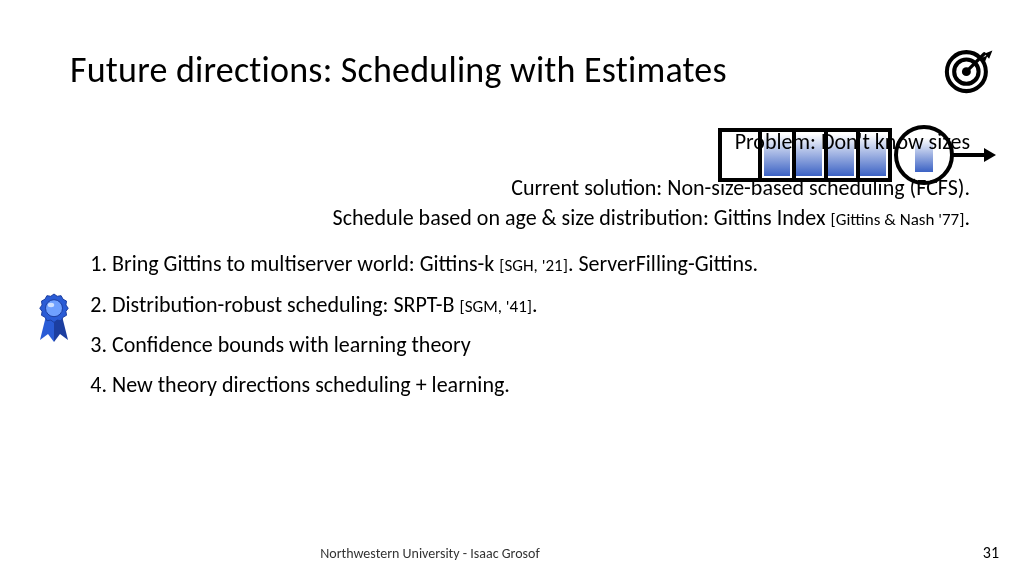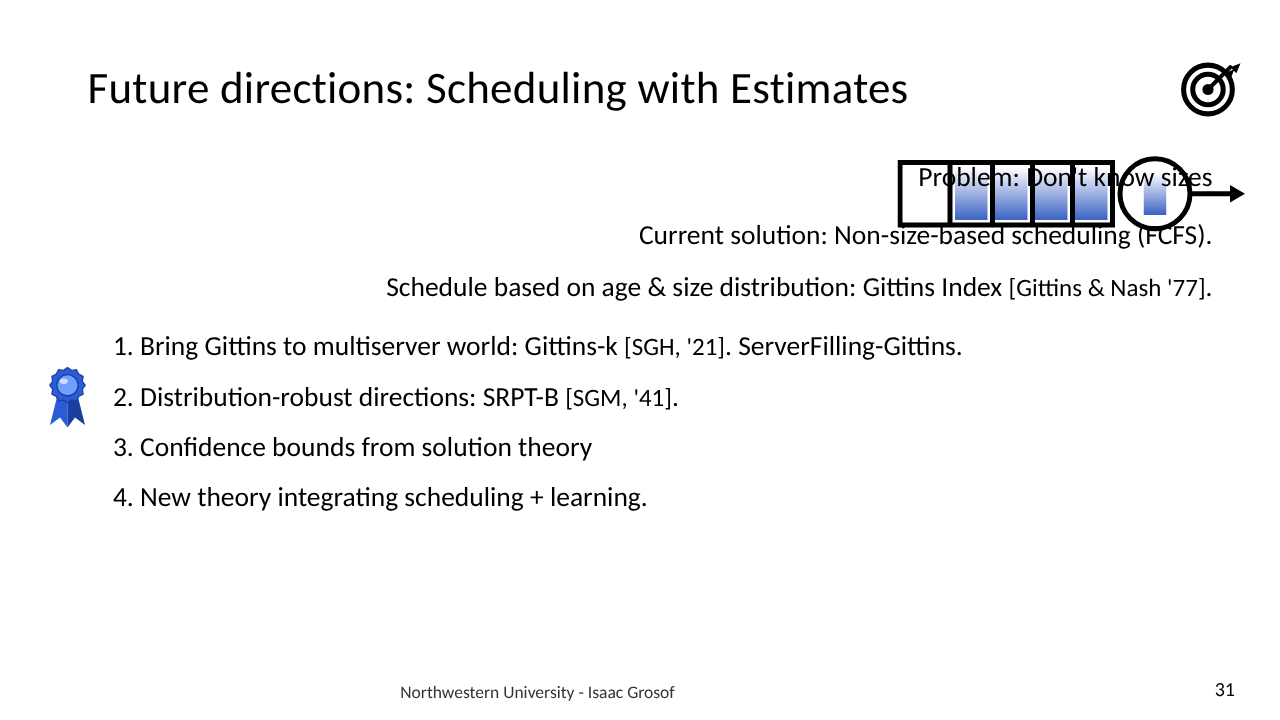--- a/index.html
+++ b/index.html
@@ -37,22 +37,22 @@
   }
   .body {
     position: absolute;
     left: 70px;
     top: 128px;
     width: 900px;
     font-size: 22px;
     line-height: 1.28;
   }
   .para { margin-bottom: 18px; text-align: right; }
-  .tight { margin-bottom: 14px; }
-  .cite { font-size: 20px; }
+  .tight { margin-bottom: 2px; }
+  .cite { font-size: 17px; }
   .list {
     margin: 6px 0 0 0;
     padding-left: 42px;
     font-size: 22px;
   }
   .list li { margin-bottom: 4px; margin-top: 12px; }
   .ribbon-icon {
     position: absolute;
     left: 34px;
     top: 292px;
@@ -71,21 +71,21 @@
     bottom: 14px;
     left: 0;
     width: 860px;
     text-align: center;
     font-size: 14px;
     color: #333;
   }
   .footer-pagenum {
     position: absolute;
     bottom: 14px;
-    right: 36px;
+    right: 25px;
     font-size: 16px;
     color: #000;
   }
 </style>
 </head>
 <body>
 
 <div class="slide">
 
   <div class="title">Future directions: Scheduling with Estimates</div>
@@ -135,24 +135,24 @@
         <span>Schedule based on age &amp; size distribution: Gittins Index </span><span class="cite">[Gittins &amp; Nash '77]</span><span>.</span>
       </div>
     </div>
 
 
     <ol class="list">
       <li>
         <span>Bring Gittins to multiserver world: Gittins-k </span><span class="cite">[SGH, '21]</span><span>. ServerFilling-Gittins.</span>
       </li>
       <li>
-        <span>Distribution-robust directions: SRPT-B </span><span class="cite">[SGM, '41]</span><span>.</span>
+        <span>Distribution-robust scheduling: SRPT-B </span><span class="cite">[SGM, '41]</span><span>.</span>
       </li>
-      <li>Confidence bounds from solution theory</li>
-      <li>New theory integrating scheduling + learning.</li>
+      <li>Confidence bounds with learning theory</li>
+      <li>New theory directions scheduling + learning.</li>
     </ol>
 
   </div>
 
   <svg class="ribbon-icon" viewBox="0 0 40 52">
     <g>
       <polygon points="12,24 6,48 14,42 20,50 20,24" fill="#2a5cd6"></polygon>
       <polygon points="28,24 34,48 26,42 20,50 20,24" fill="#1c3ea0"></polygon>
     </g>
     <g>

